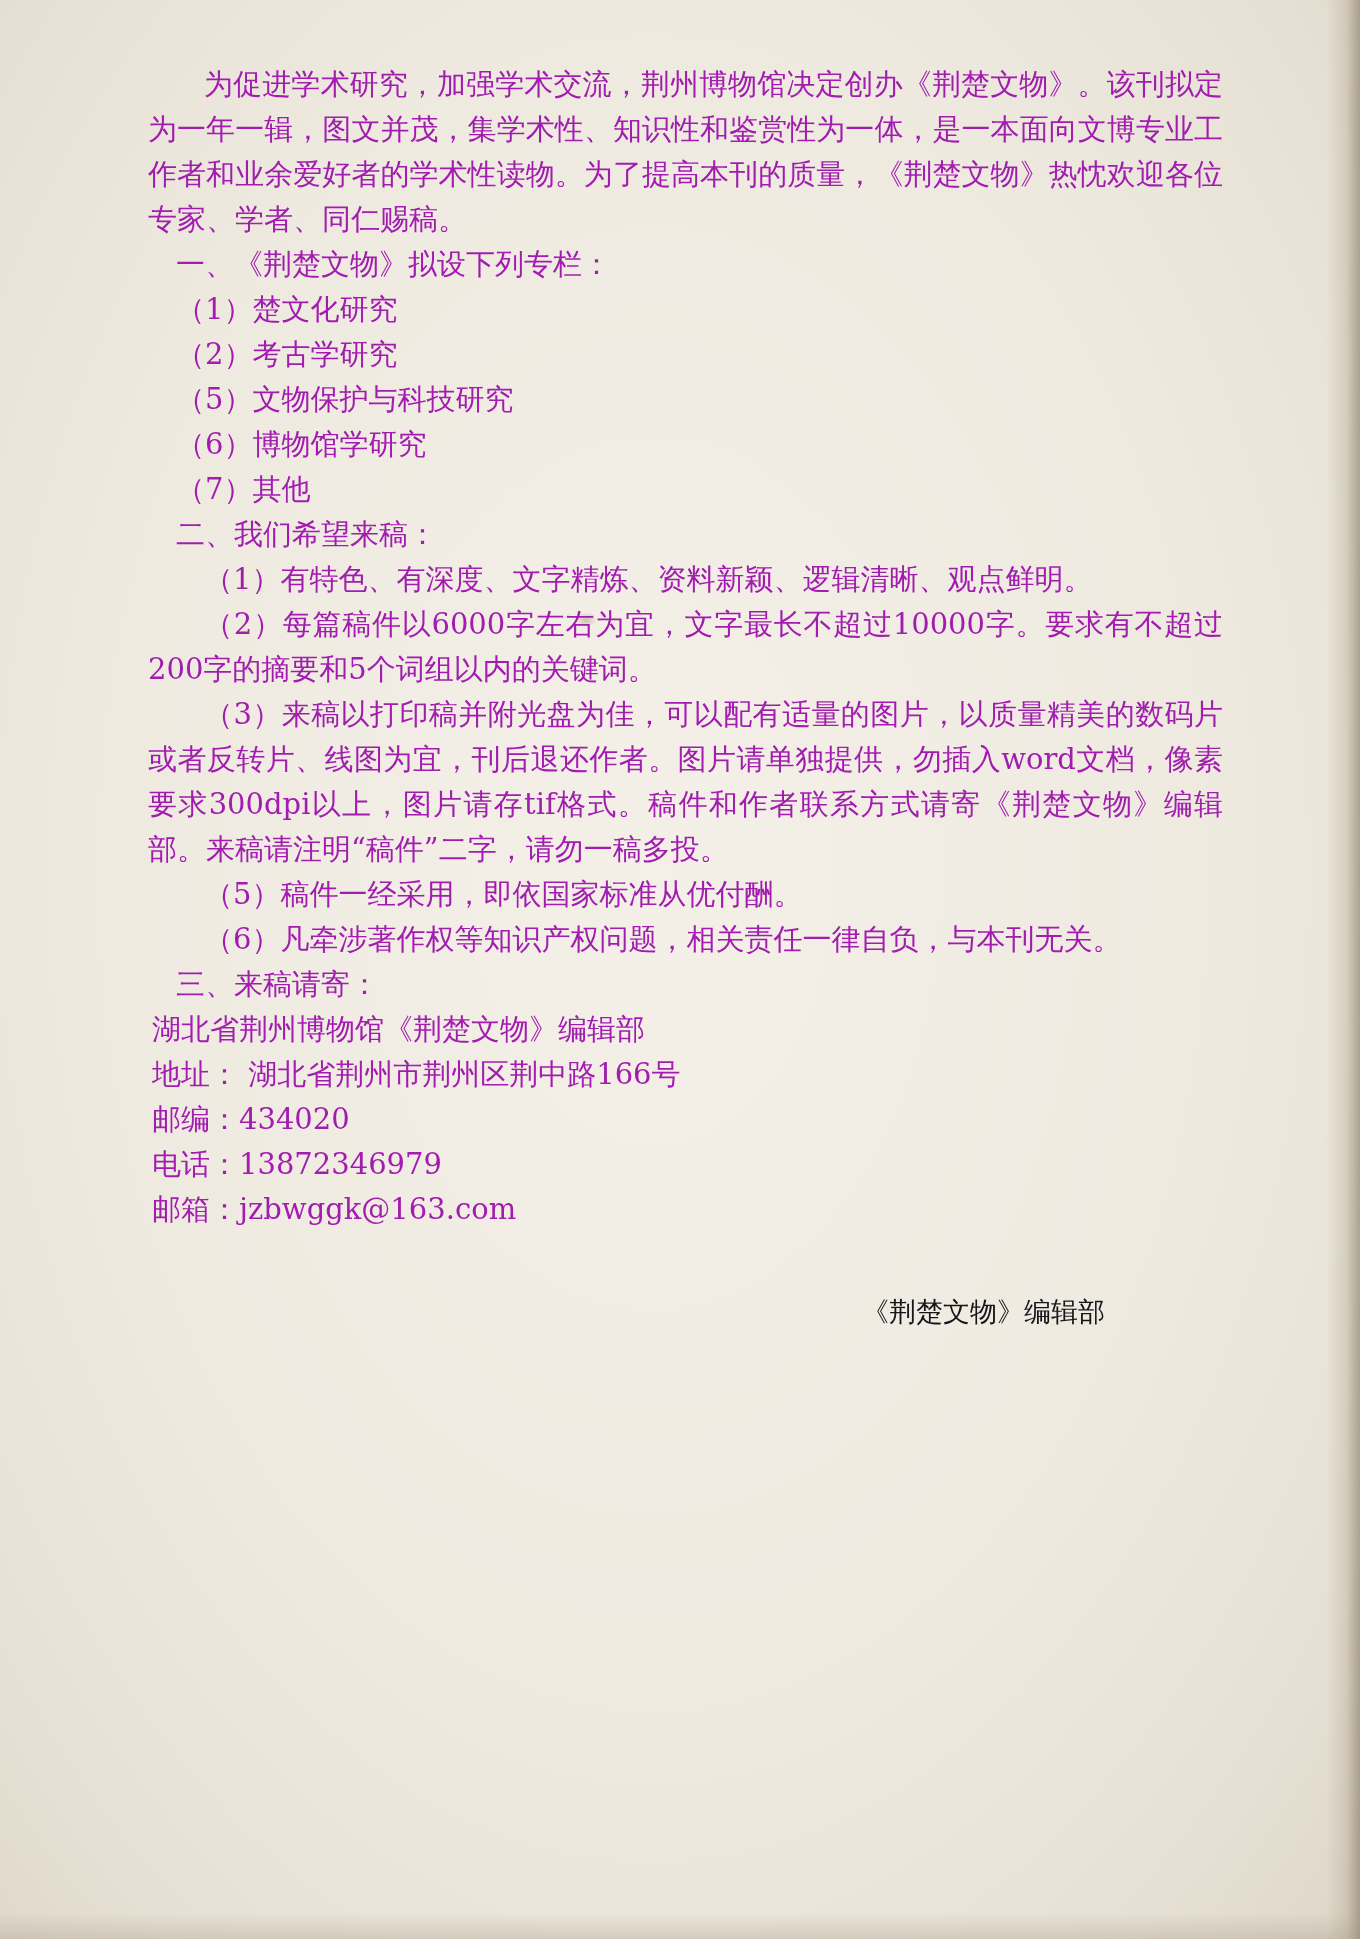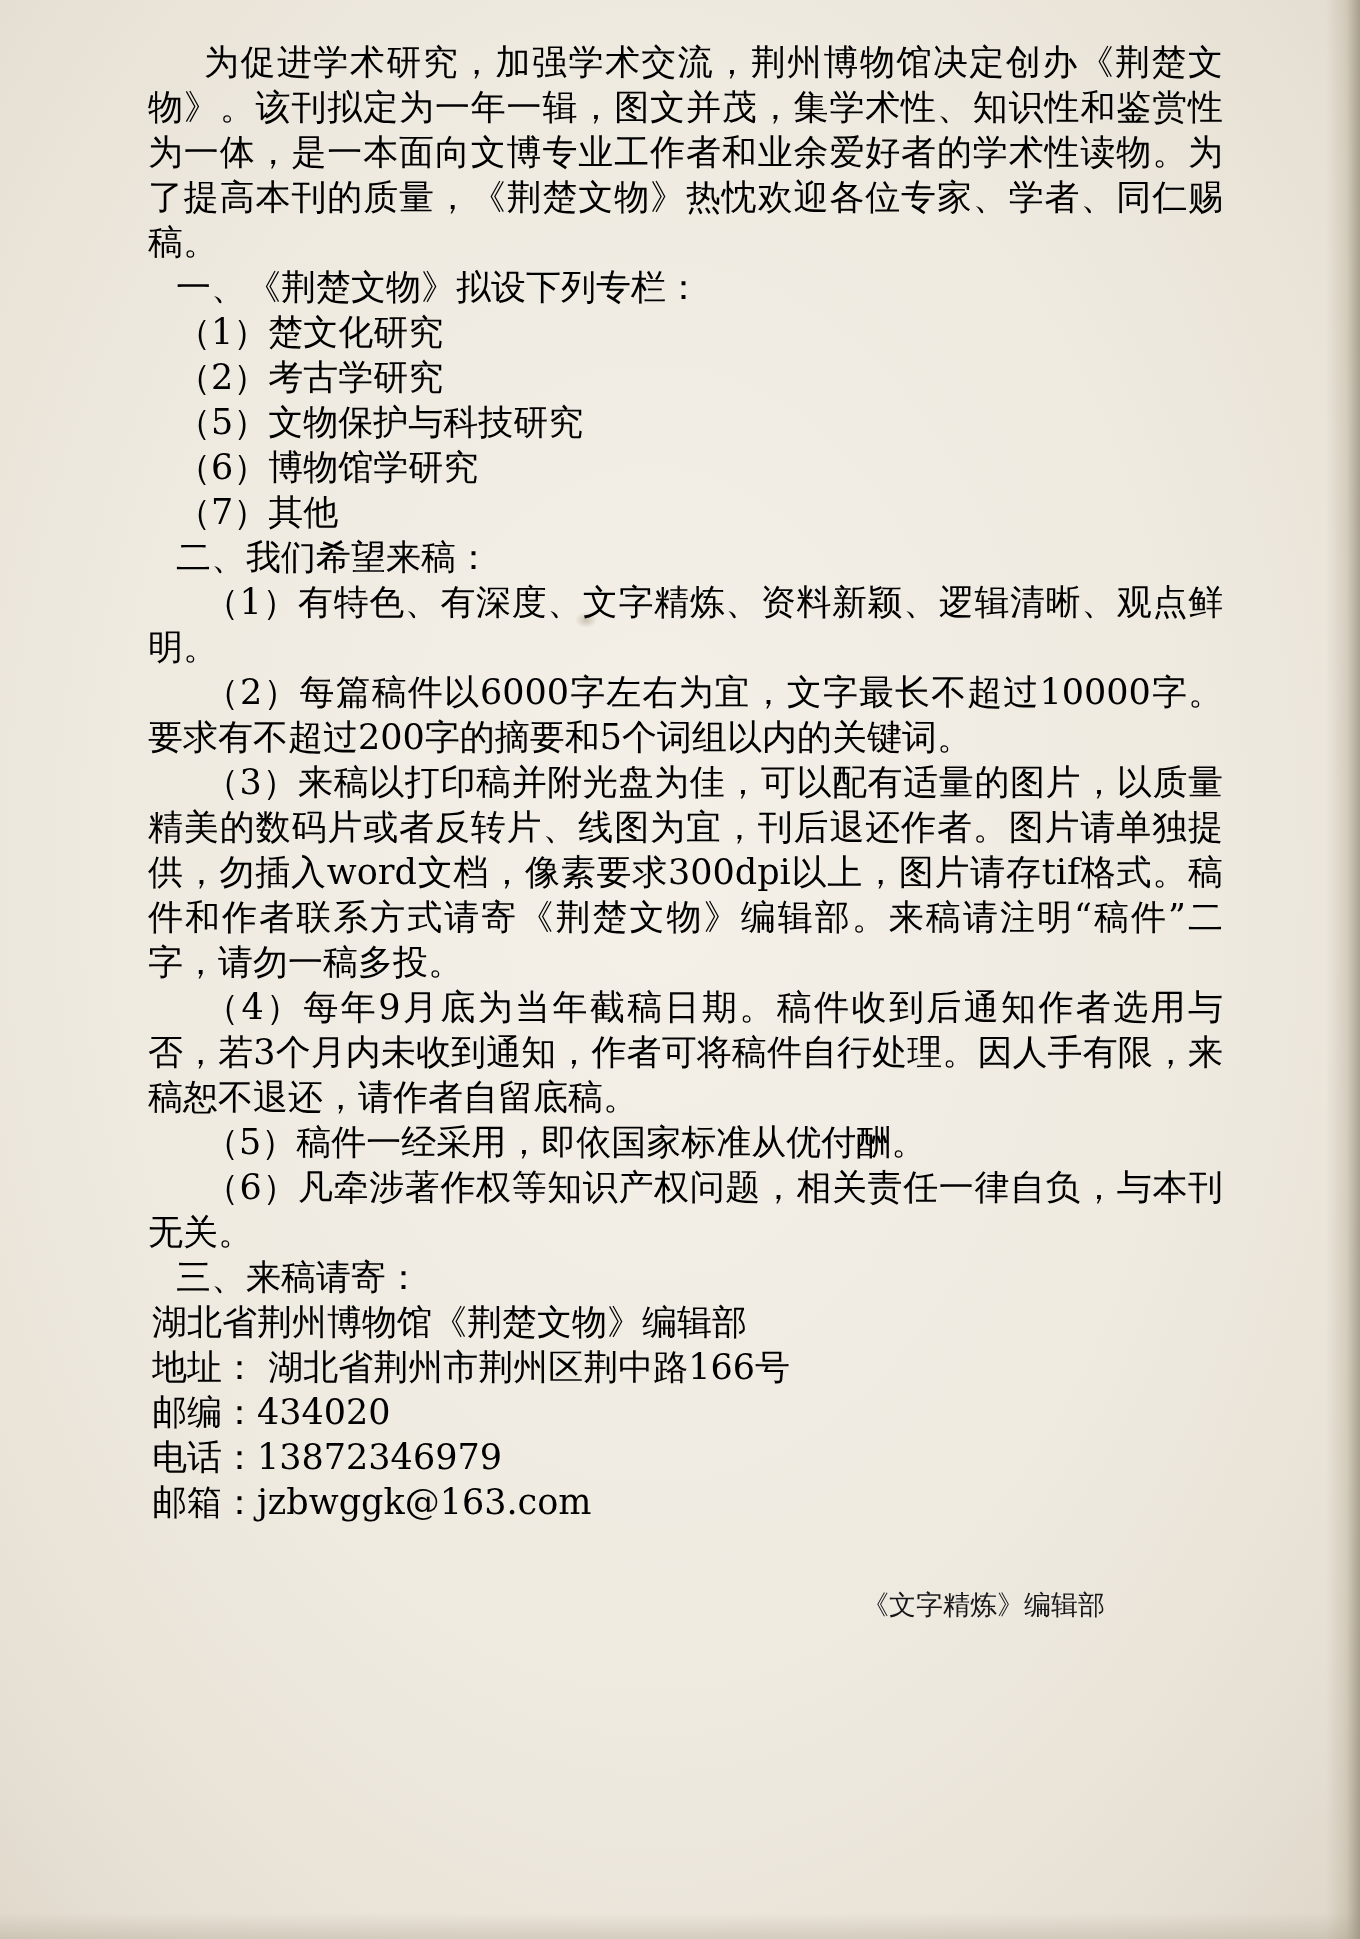--- a/index.html
+++ b/index.html
@@ -48,24 +48,24 @@
     margin: 0;
     padding-top: 196px;
     text-align: center;
     font-size: 48px;
     font-weight: bold;
     letter-spacing: 14px;
     color: #1a1a1a;
     font-family: "DejaVu Serif", "Liberation Serif", serif;
   }
   .body-text {
-    margin-top: 40px;
-    font-size: 35px;
+    margin-top: 62px;
+    font-size: 29px;
     line-height: 45px;
-    color: #000000;
+    color: #a21caf;
     text-align: justify;
     text-justify: inter-ideograph;
   }
   p {
     margin: 0;
   }
   .indent2 {
     text-indent: 56px;
   }
   .sec {
@@ -112,31 +112,30 @@
     <p class="item">（1）楚文化研究</p>
     <p class="item">（2）考古学研究</p>
     <p class="item">（5）文物保护与科技研究</p>
     <p class="item">（6）博物馆学研究</p>
     <p class="item">（7）其他</p>
 
     <p class="sec">二、我们希望来稿：</p>
     <p class="indent2">（1）有特色、有深度、文字精炼、资料新颖、逻辑清晰、观点鲜明。</p>
     <p class="indent2">（2）每篇稿件以6000字左右为宜，文字最长不超过10000字。要求有不超过200字的摘要和5个词组以内的关键词。</p>
     <p class="indent2">（3）来稿以打印稿并附光盘为佳，可以配有适量的图片，以质量精美的数码片或者反转片、线图为宜，刊后退还作者。图片请单独提供，勿插入word文档，像素要求300dpi以上，图片请存tif格式。稿件和作者联系方式请寄《荆楚文物》编辑部。来稿请注明“稿件”二字，请勿一稿多投。</p>
-    <p class="indent2">（4）每年9月底为当年截稿日期。稿件收到后通知作者选用与否，若3个月内未收到通知，作者可将稿件自行处理。因人手有限，来稿恕不退还，请作者自留底稿。</p>
     <p class="indent2">（5）稿件一经采用，即依国家标准从优付酬。</p>
     <p class="indent2">（6）凡牵涉著作权等知识产权问题，相关责任一律自负，与本刊无关。</p>
 
     <p class="sec">三、来稿请寄：</p>
     <p class="addr-line">湖北省荆州博物馆《荆楚文物》编辑部</p>
     <p class="addr-line">地址： 湖北省荆州市荆州区荆中路166号</p>
     <p class="addr-line">邮编：434020</p>
     <p class="addr-line">电话：13872346979</p>
     <p class="addr-line">邮箱：jzbwggk@163.com</p>
 
   </div>
 
-  <div class="sign">《文字精炼》编辑部</div>
+  <div class="sign">《荆楚文物》编辑部</div>
 
 </div>
 
 <div class="edge-right"></div>
 <div class="edge-bottom"></div>
 
 </body></html>

